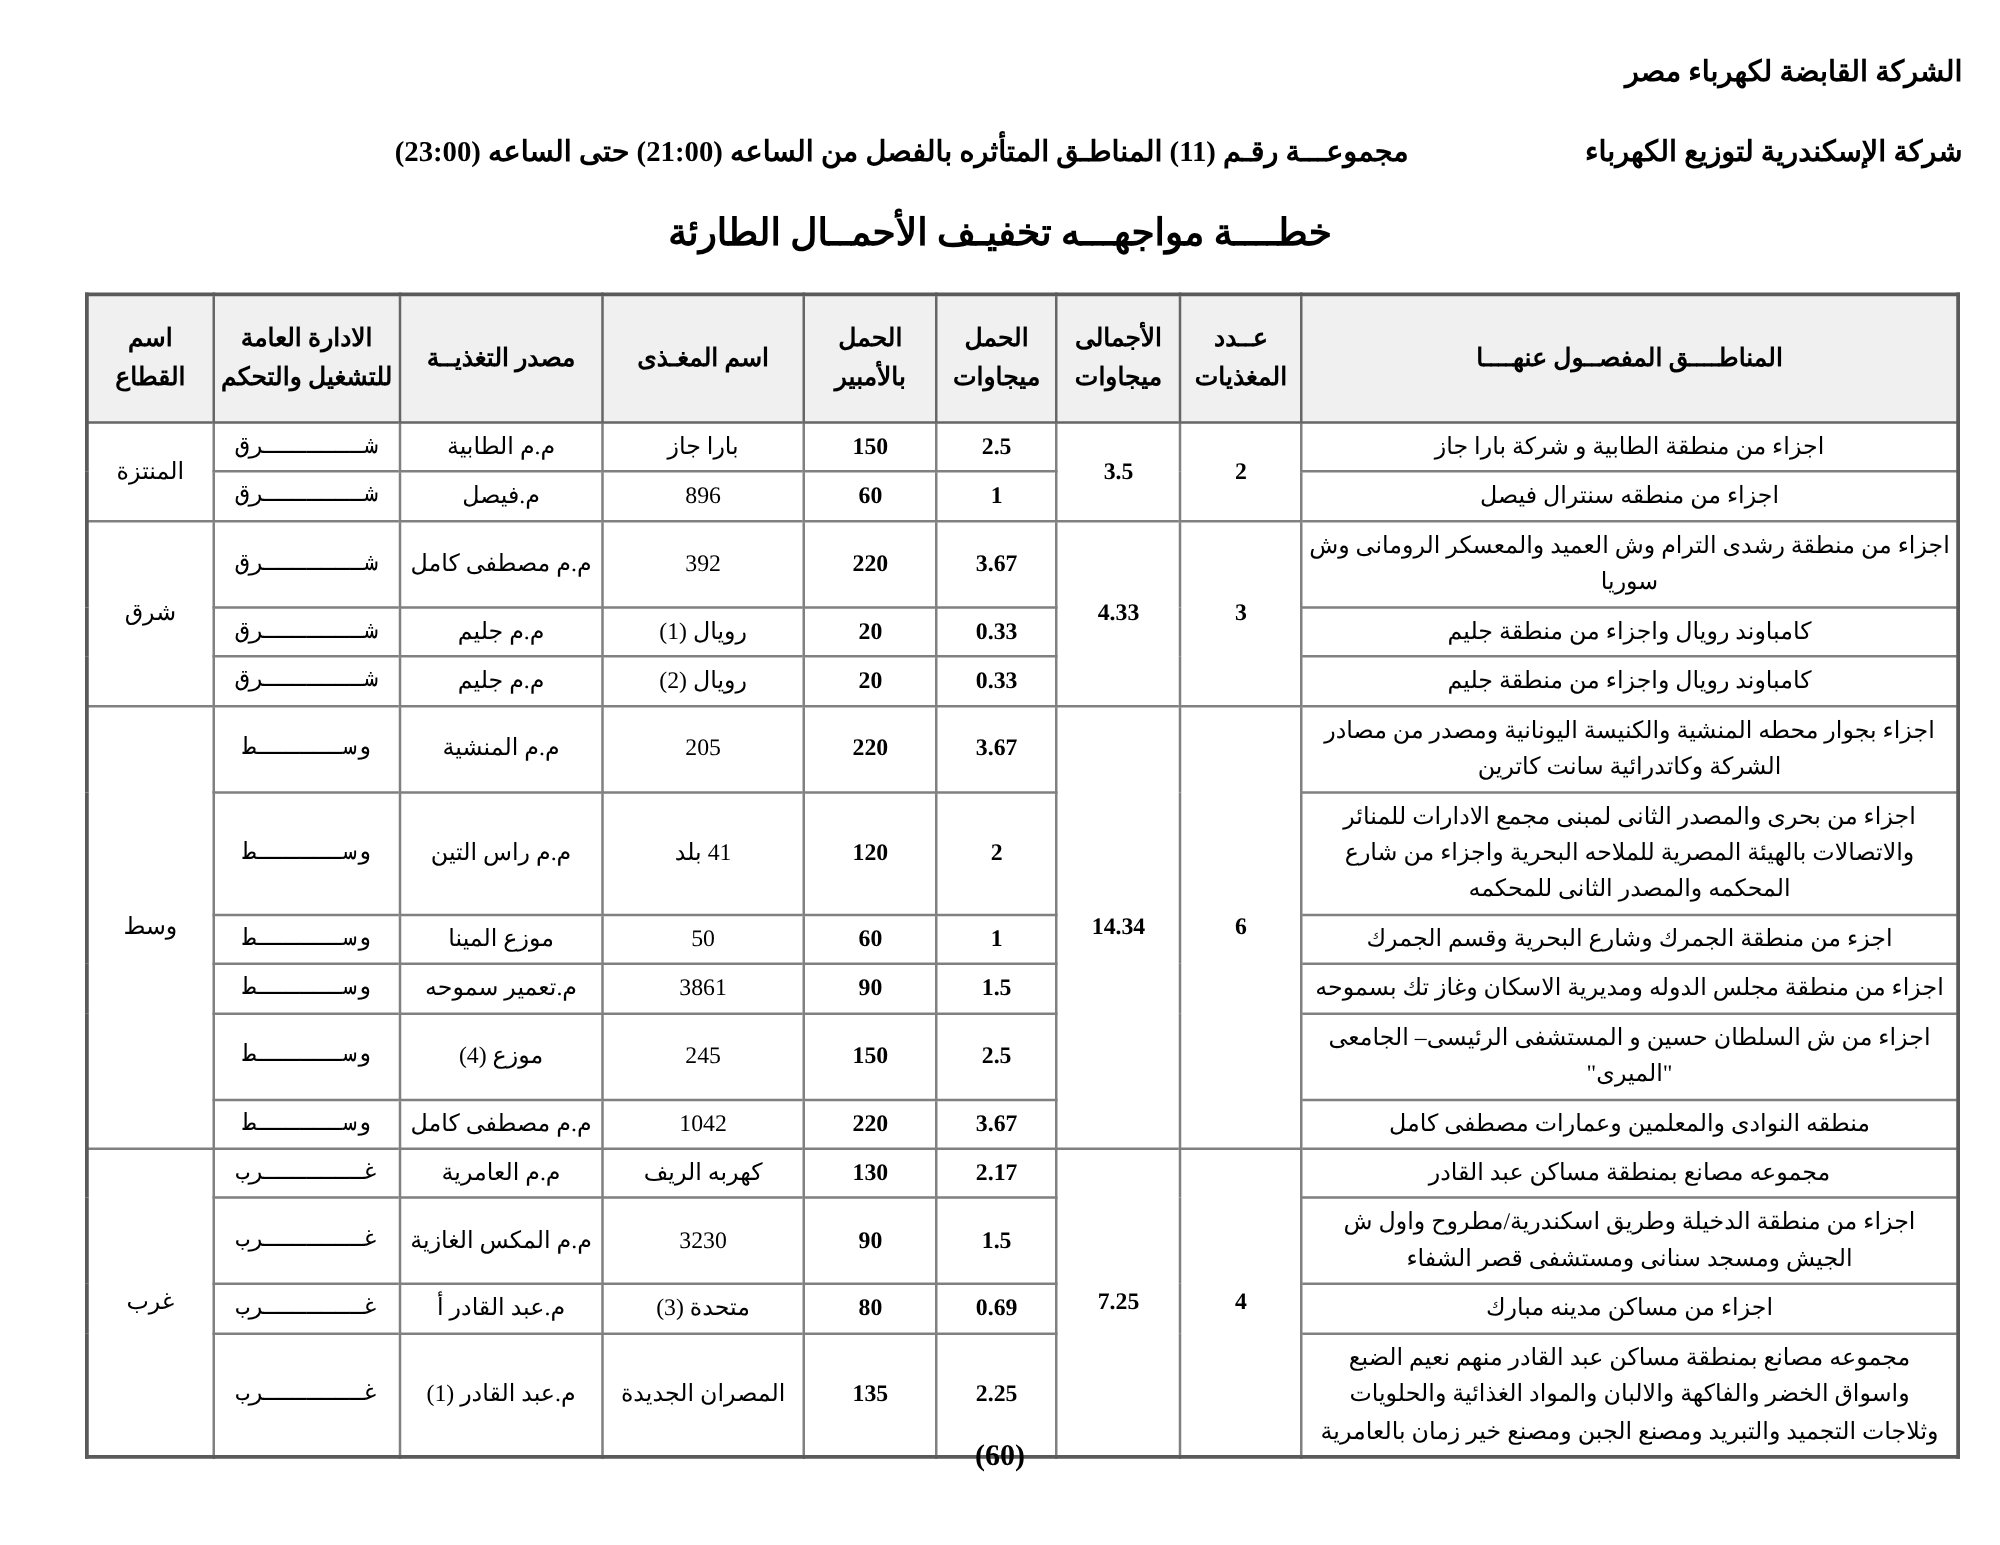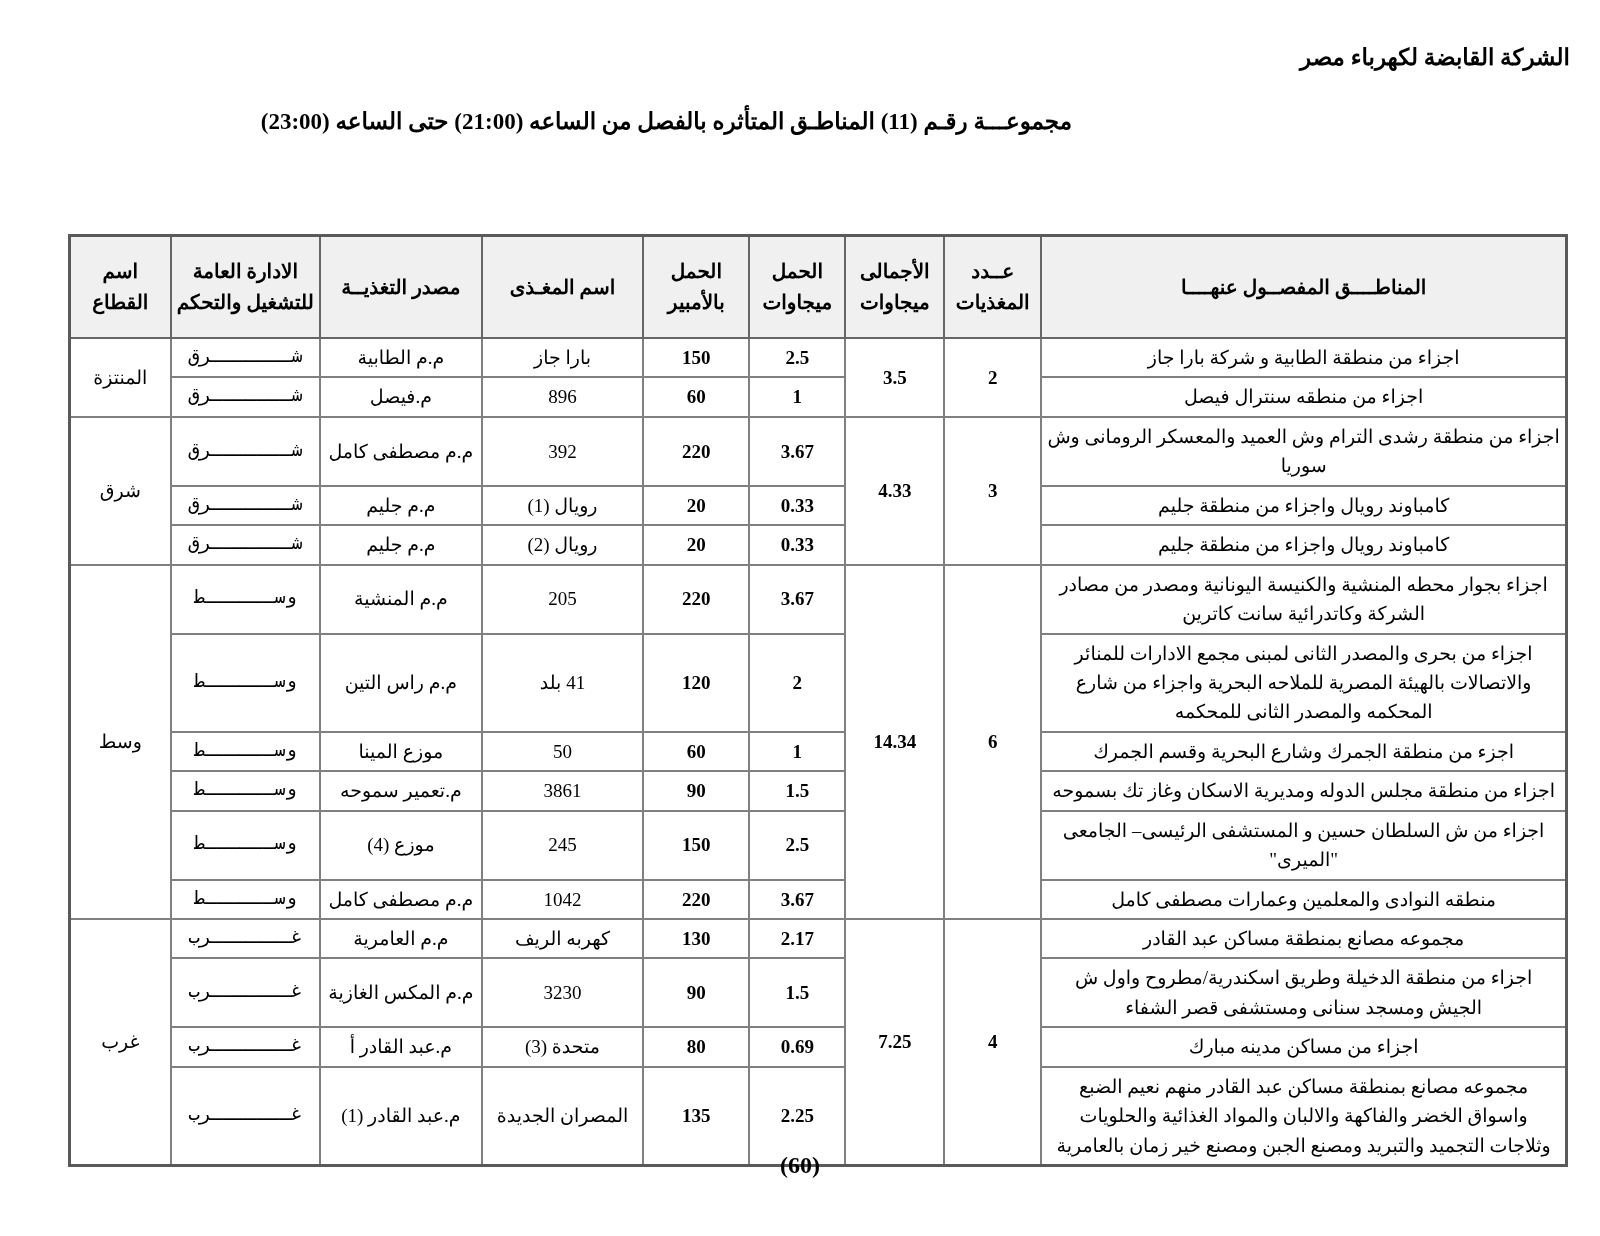--- a/index.html
+++ b/index.html
@@ -36,21 +36,21 @@
     font-size: 23px;
     letter-spacing: 0px;
   }
   .hdr-branch {
     top: 108px;
     right: 30px;
     font-size: 23px;
   }
   .hdr-group {
     top: 108px;
-    right: 528px;
+    right: 473px;
     font-size: 23px;
     text-align: center;
     width: 800px;
   }
   .doc-title {
     position: absolute;
     top: 168px;
     left: 0;
     width: 1600px;
     text-align: center;
@@ -130,23 +130,25 @@
     margin-top: 44px;
   }
 </style>
 </head>
 <body>
 
 <div class="page">
 
   <div class="hdr-line hdr-company">الشركة القابضة لكهرباء مصر</div>
 
+  <div class="hdr-line hdr-branch">شركة الإسكندرية لتوزيع الكهرباء</div>
 
   <div class="hdr-line hdr-group">مجموعـــة رقـم (11) المناطـق المتأثره بالفصل من الساعه (21:00) حتى الساعه (23:00)</div>
 
+  <div class="doc-title">خطــــة مواجهـــه تخفيـف الأحمــال الطارئة</div>
 
   <div class="tbl-wrap">
     <table class="plan">
       <colgroup>
         <col class="col-areas">
         <col class="col-count">
         <col class="col-total">
         <col class="col-mw">
         <col class="col-amp">
         <col class="col-feeder">

